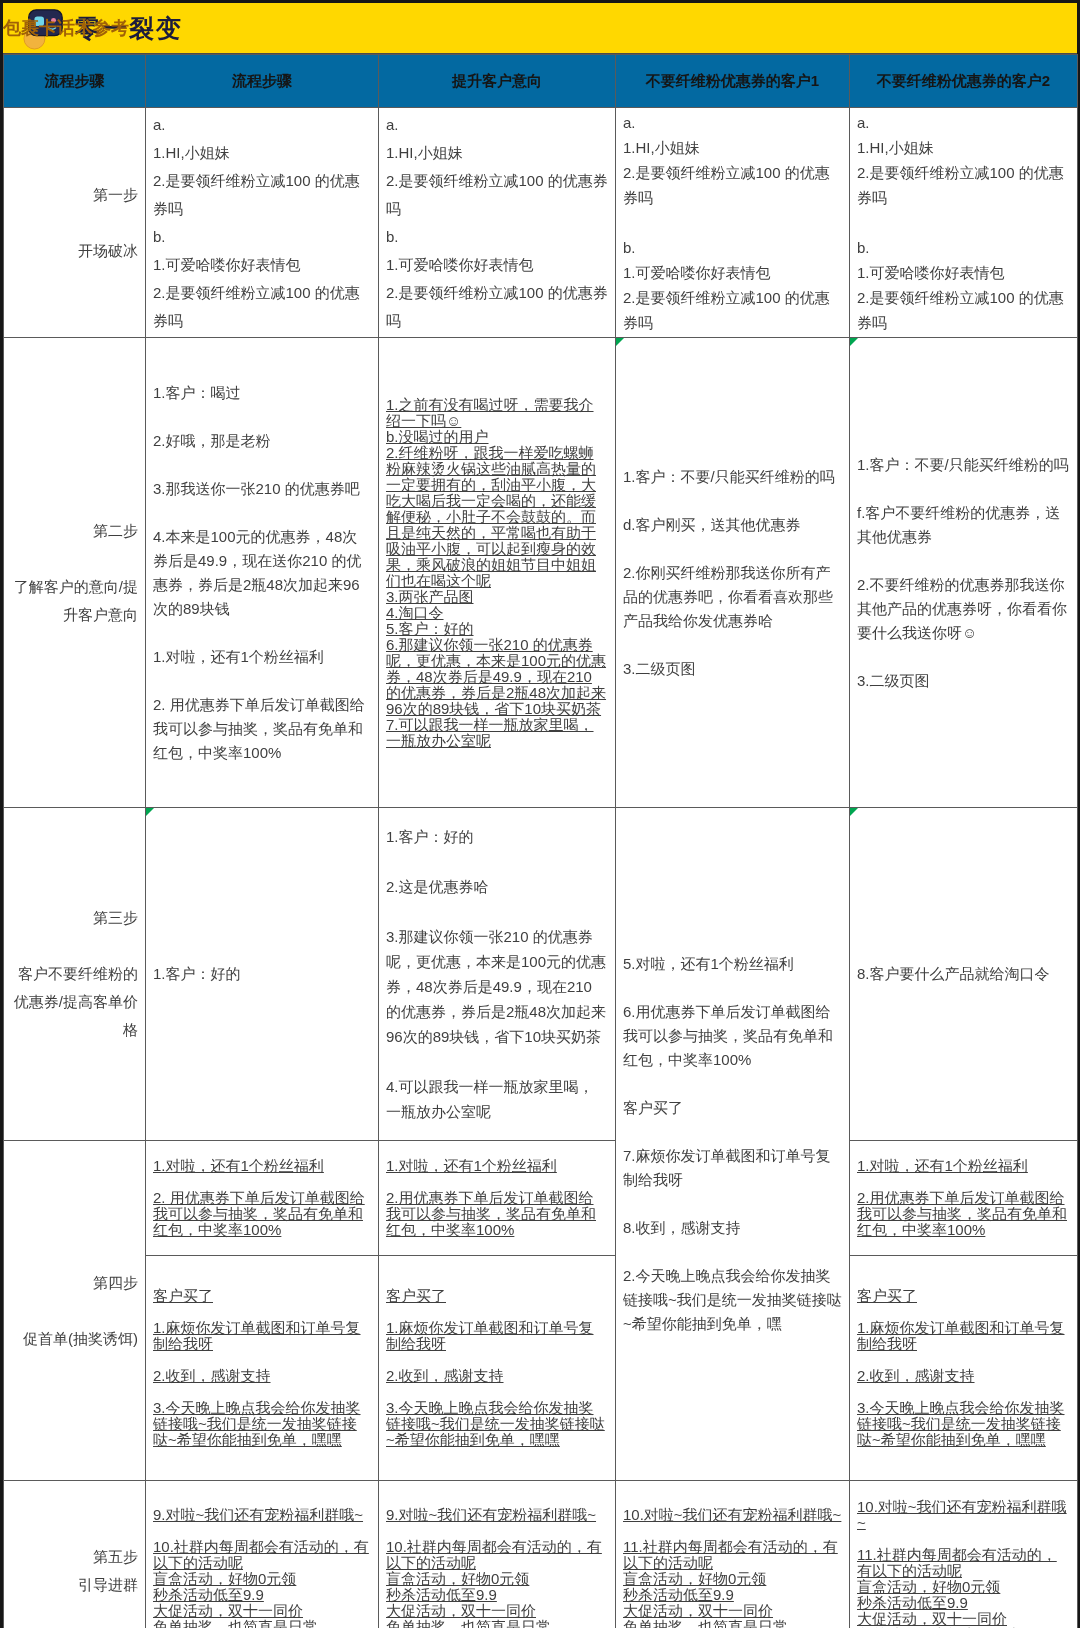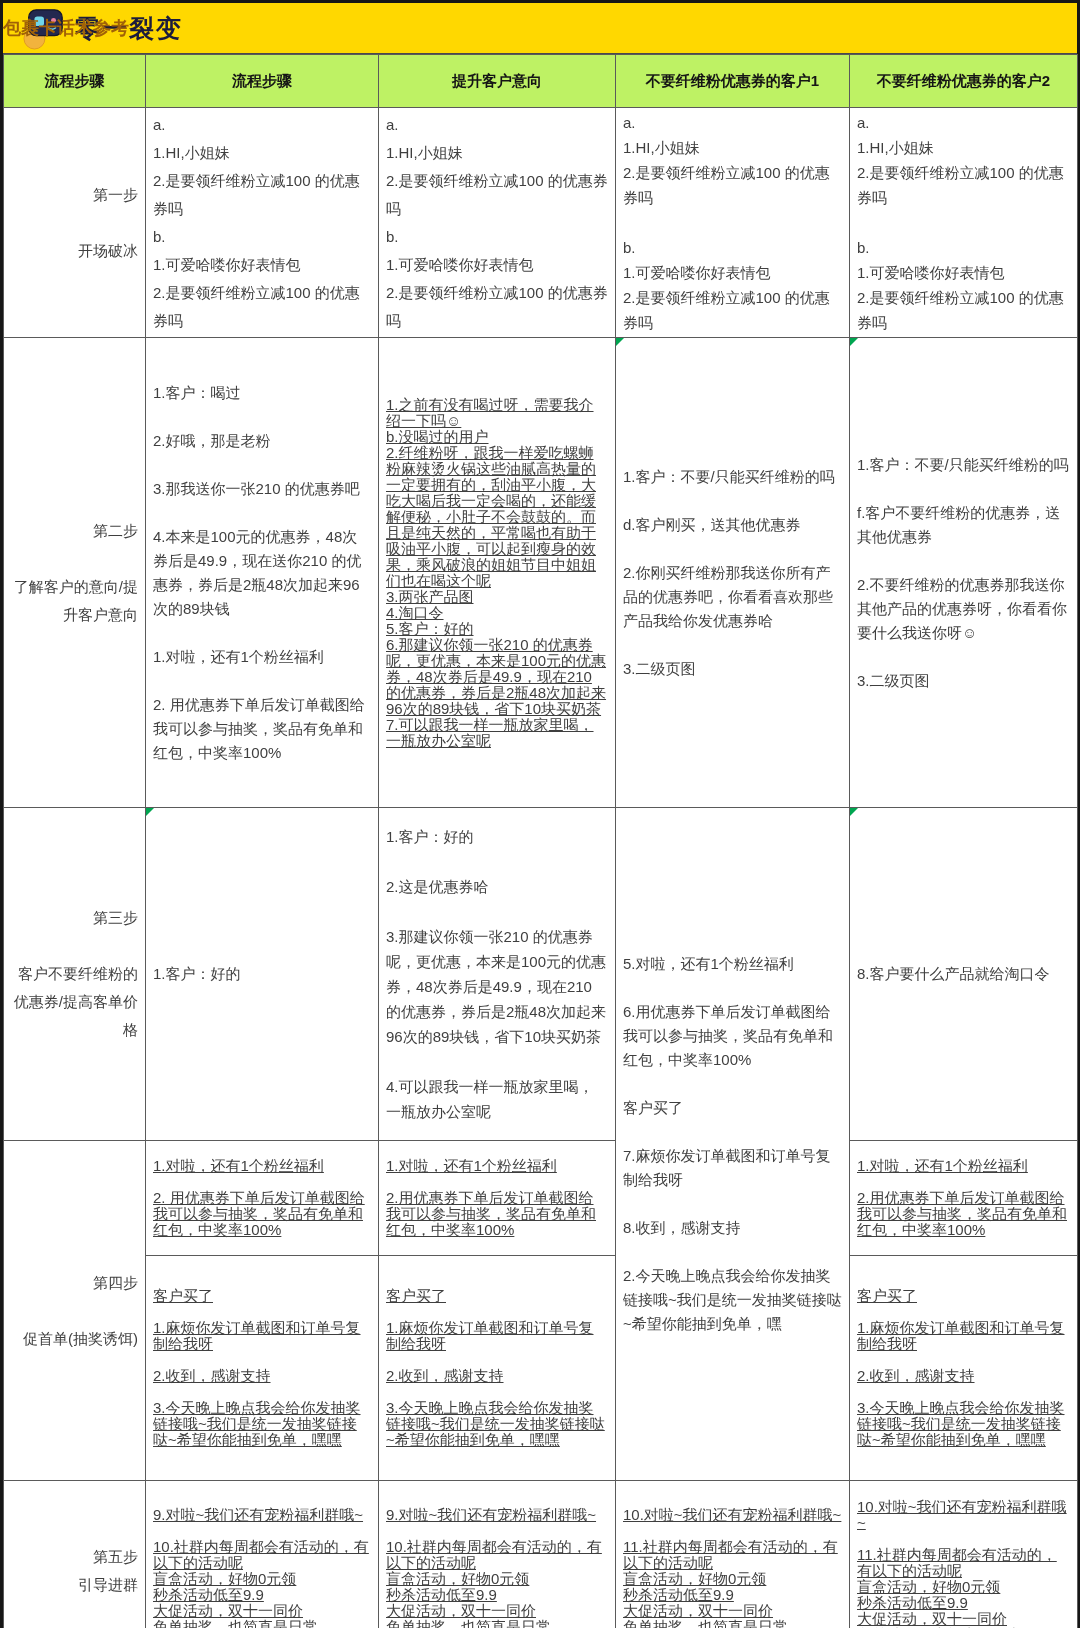--- a/index.html
+++ b/index.html
@@ -8,21 +8,21 @@
   
   .titlebar{position:relative;height:50px;background:#ffd800;border-bottom:1px solid #4a4a4a;
             display:flex;align-items:center;}
   .brand{display:flex;align-items:center;gap:10px;padding-left:20px;}
   .brand-icon{width:42px;height:44px;flex:0 0 auto;}
   .brand-name{font-size:25px;font-weight:800;color:#1c1c3c;letter-spacing:2px;}
   .doc-title{position:absolute;left:0;right:0;font-size:18px;font-weight:800;color:#a16207;}
   
   table{border-collapse:collapse;table-layout:fixed;width:1074px;}
   th,td{border:1px solid #5a5a5a;vertical-align:middle;padding:2px 7px;overflow:hidden;}
-  th{background:#bef264;color:#151515;font-size:15px;font-weight:800;text-align:center;height:48px;}
+  th{background:#0369a1;color:#151515;font-size:15px;font-weight:800;text-align:center;height:48px;}
   td{font-size:15px;text-align:left;position:relative;}
   td.step{text-align:right;}
   .txt{white-space:pre-line;word-break:break-all;}
   .lh28 .txt{line-height:28px;}
   .lh26 .txt{line-height:24px;}
   .lh25 .txt{line-height:25px;}
   .lh22 .txt{line-height:16px;text-decoration:underline;}
   
   .corner-flag{position:absolute;top:0;left:0;width:0;height:0;
                border-top:8px solid #00a550;border-right:8px solid transparent;}

